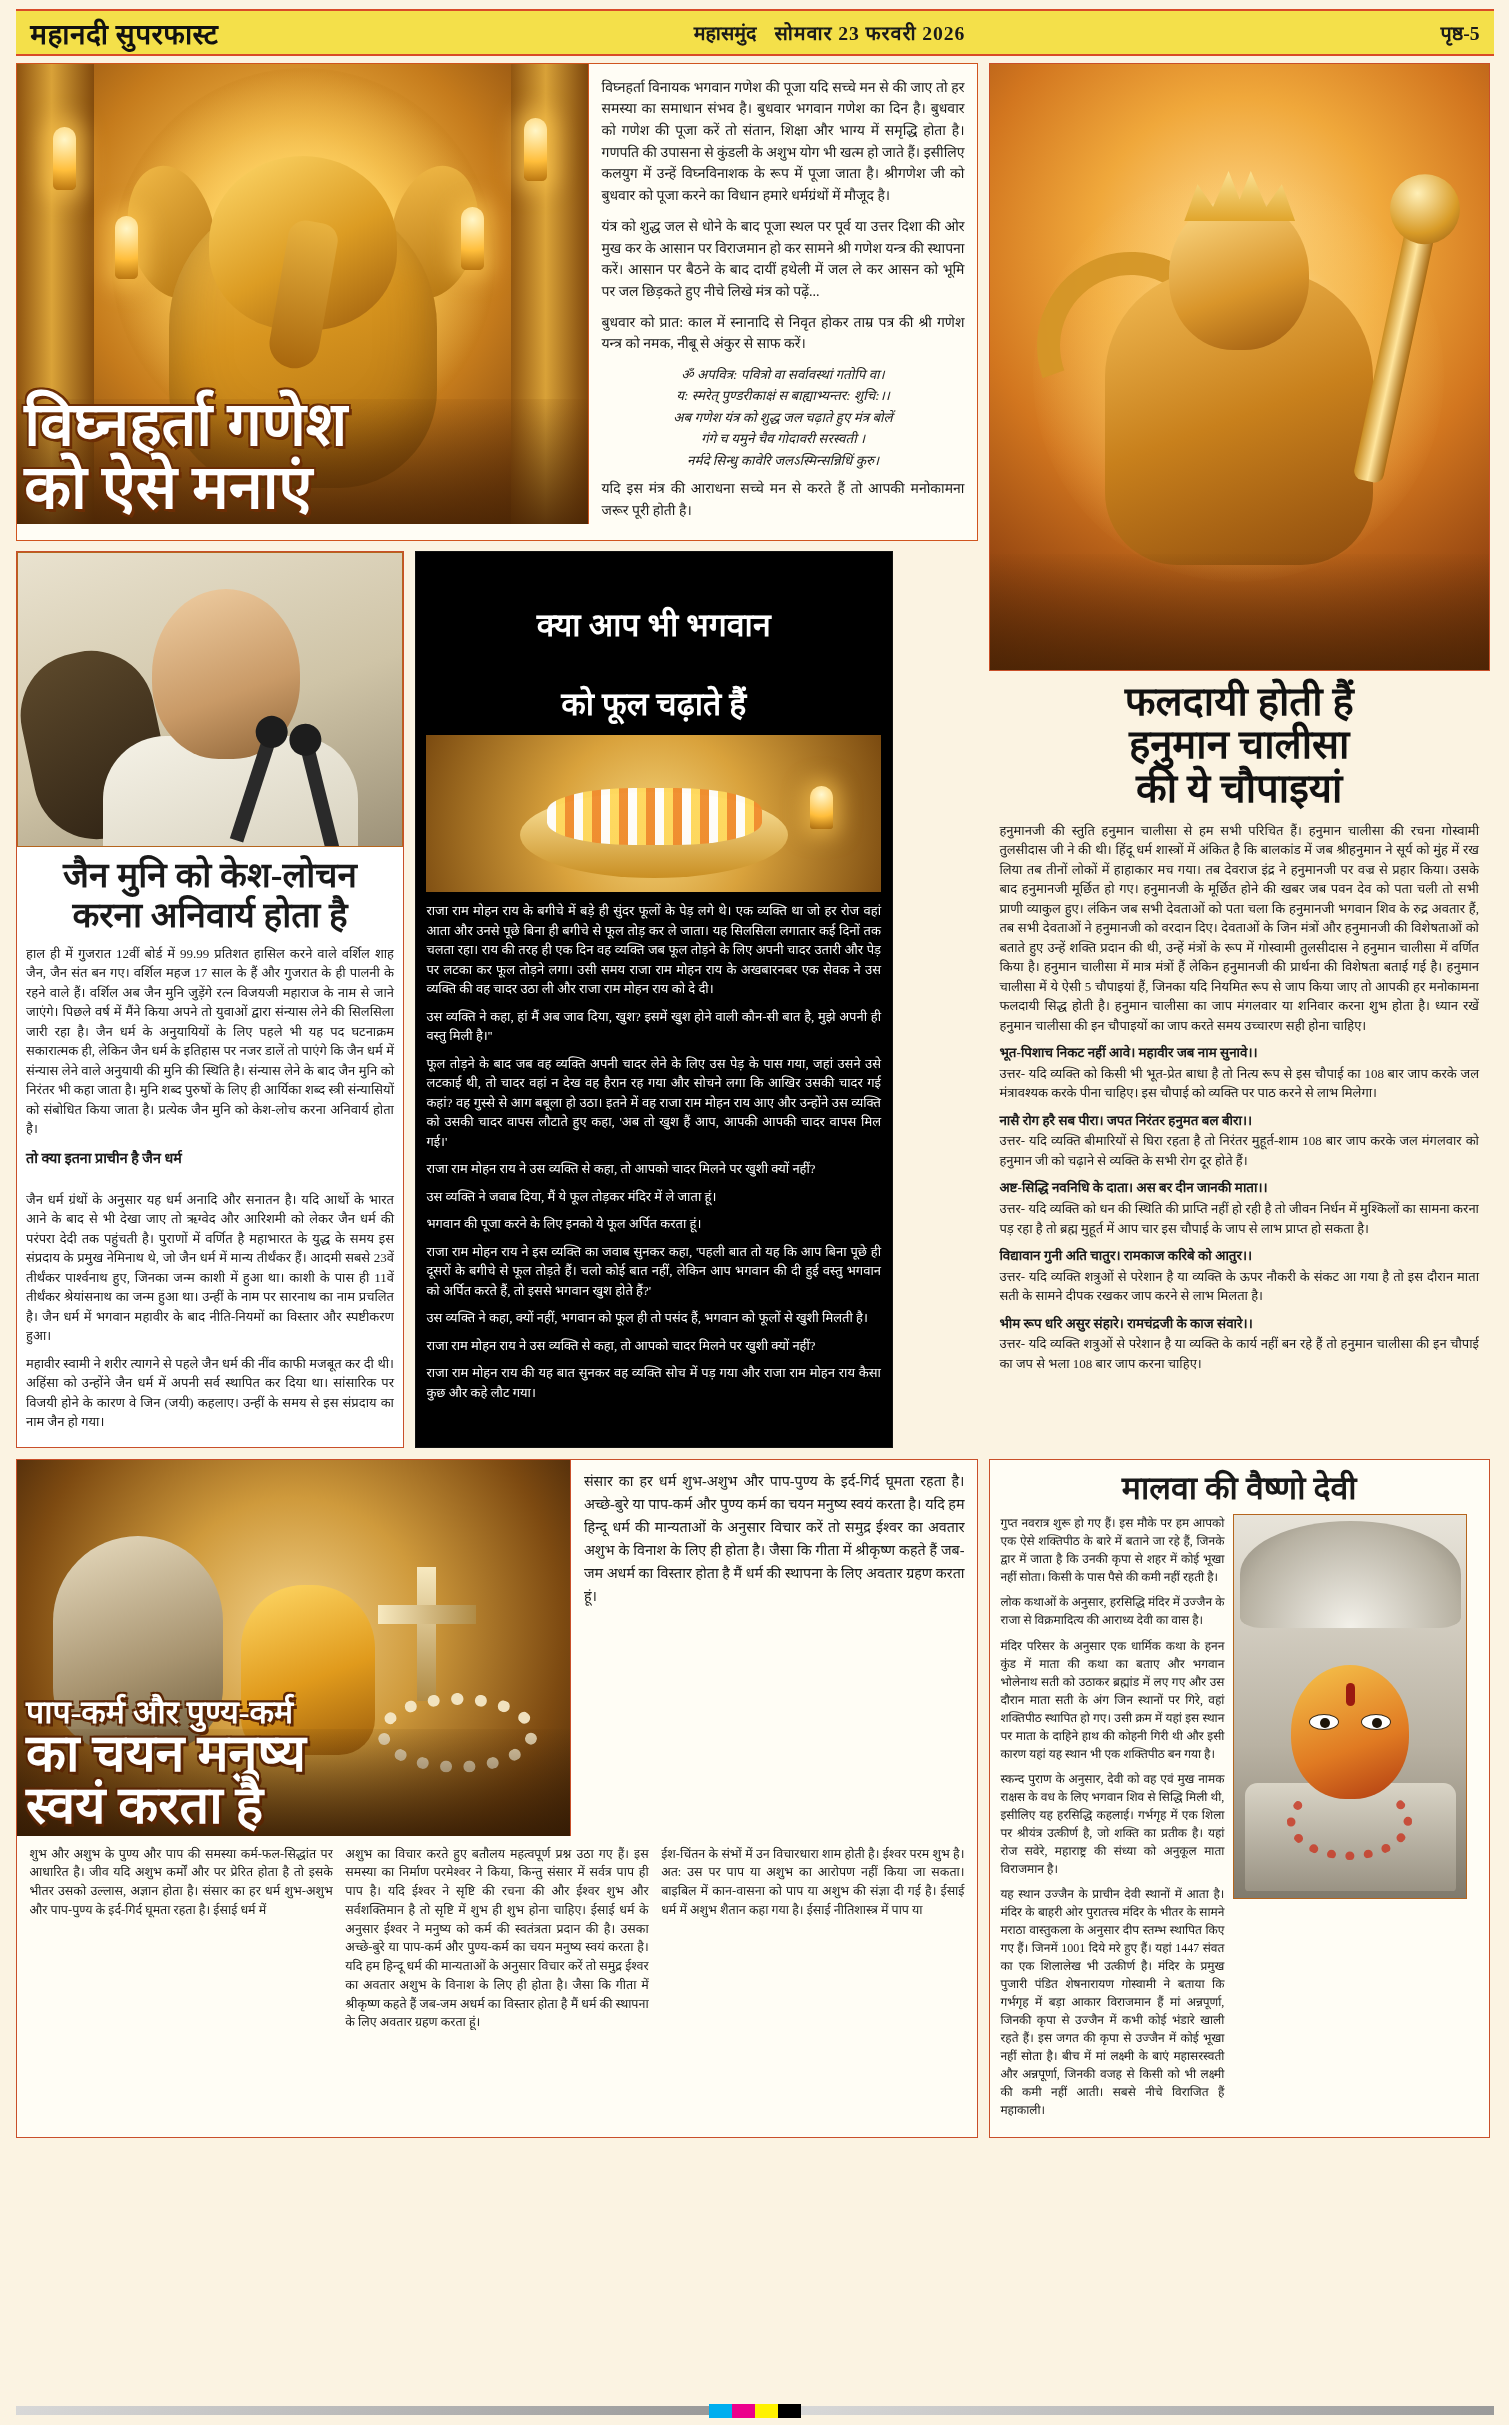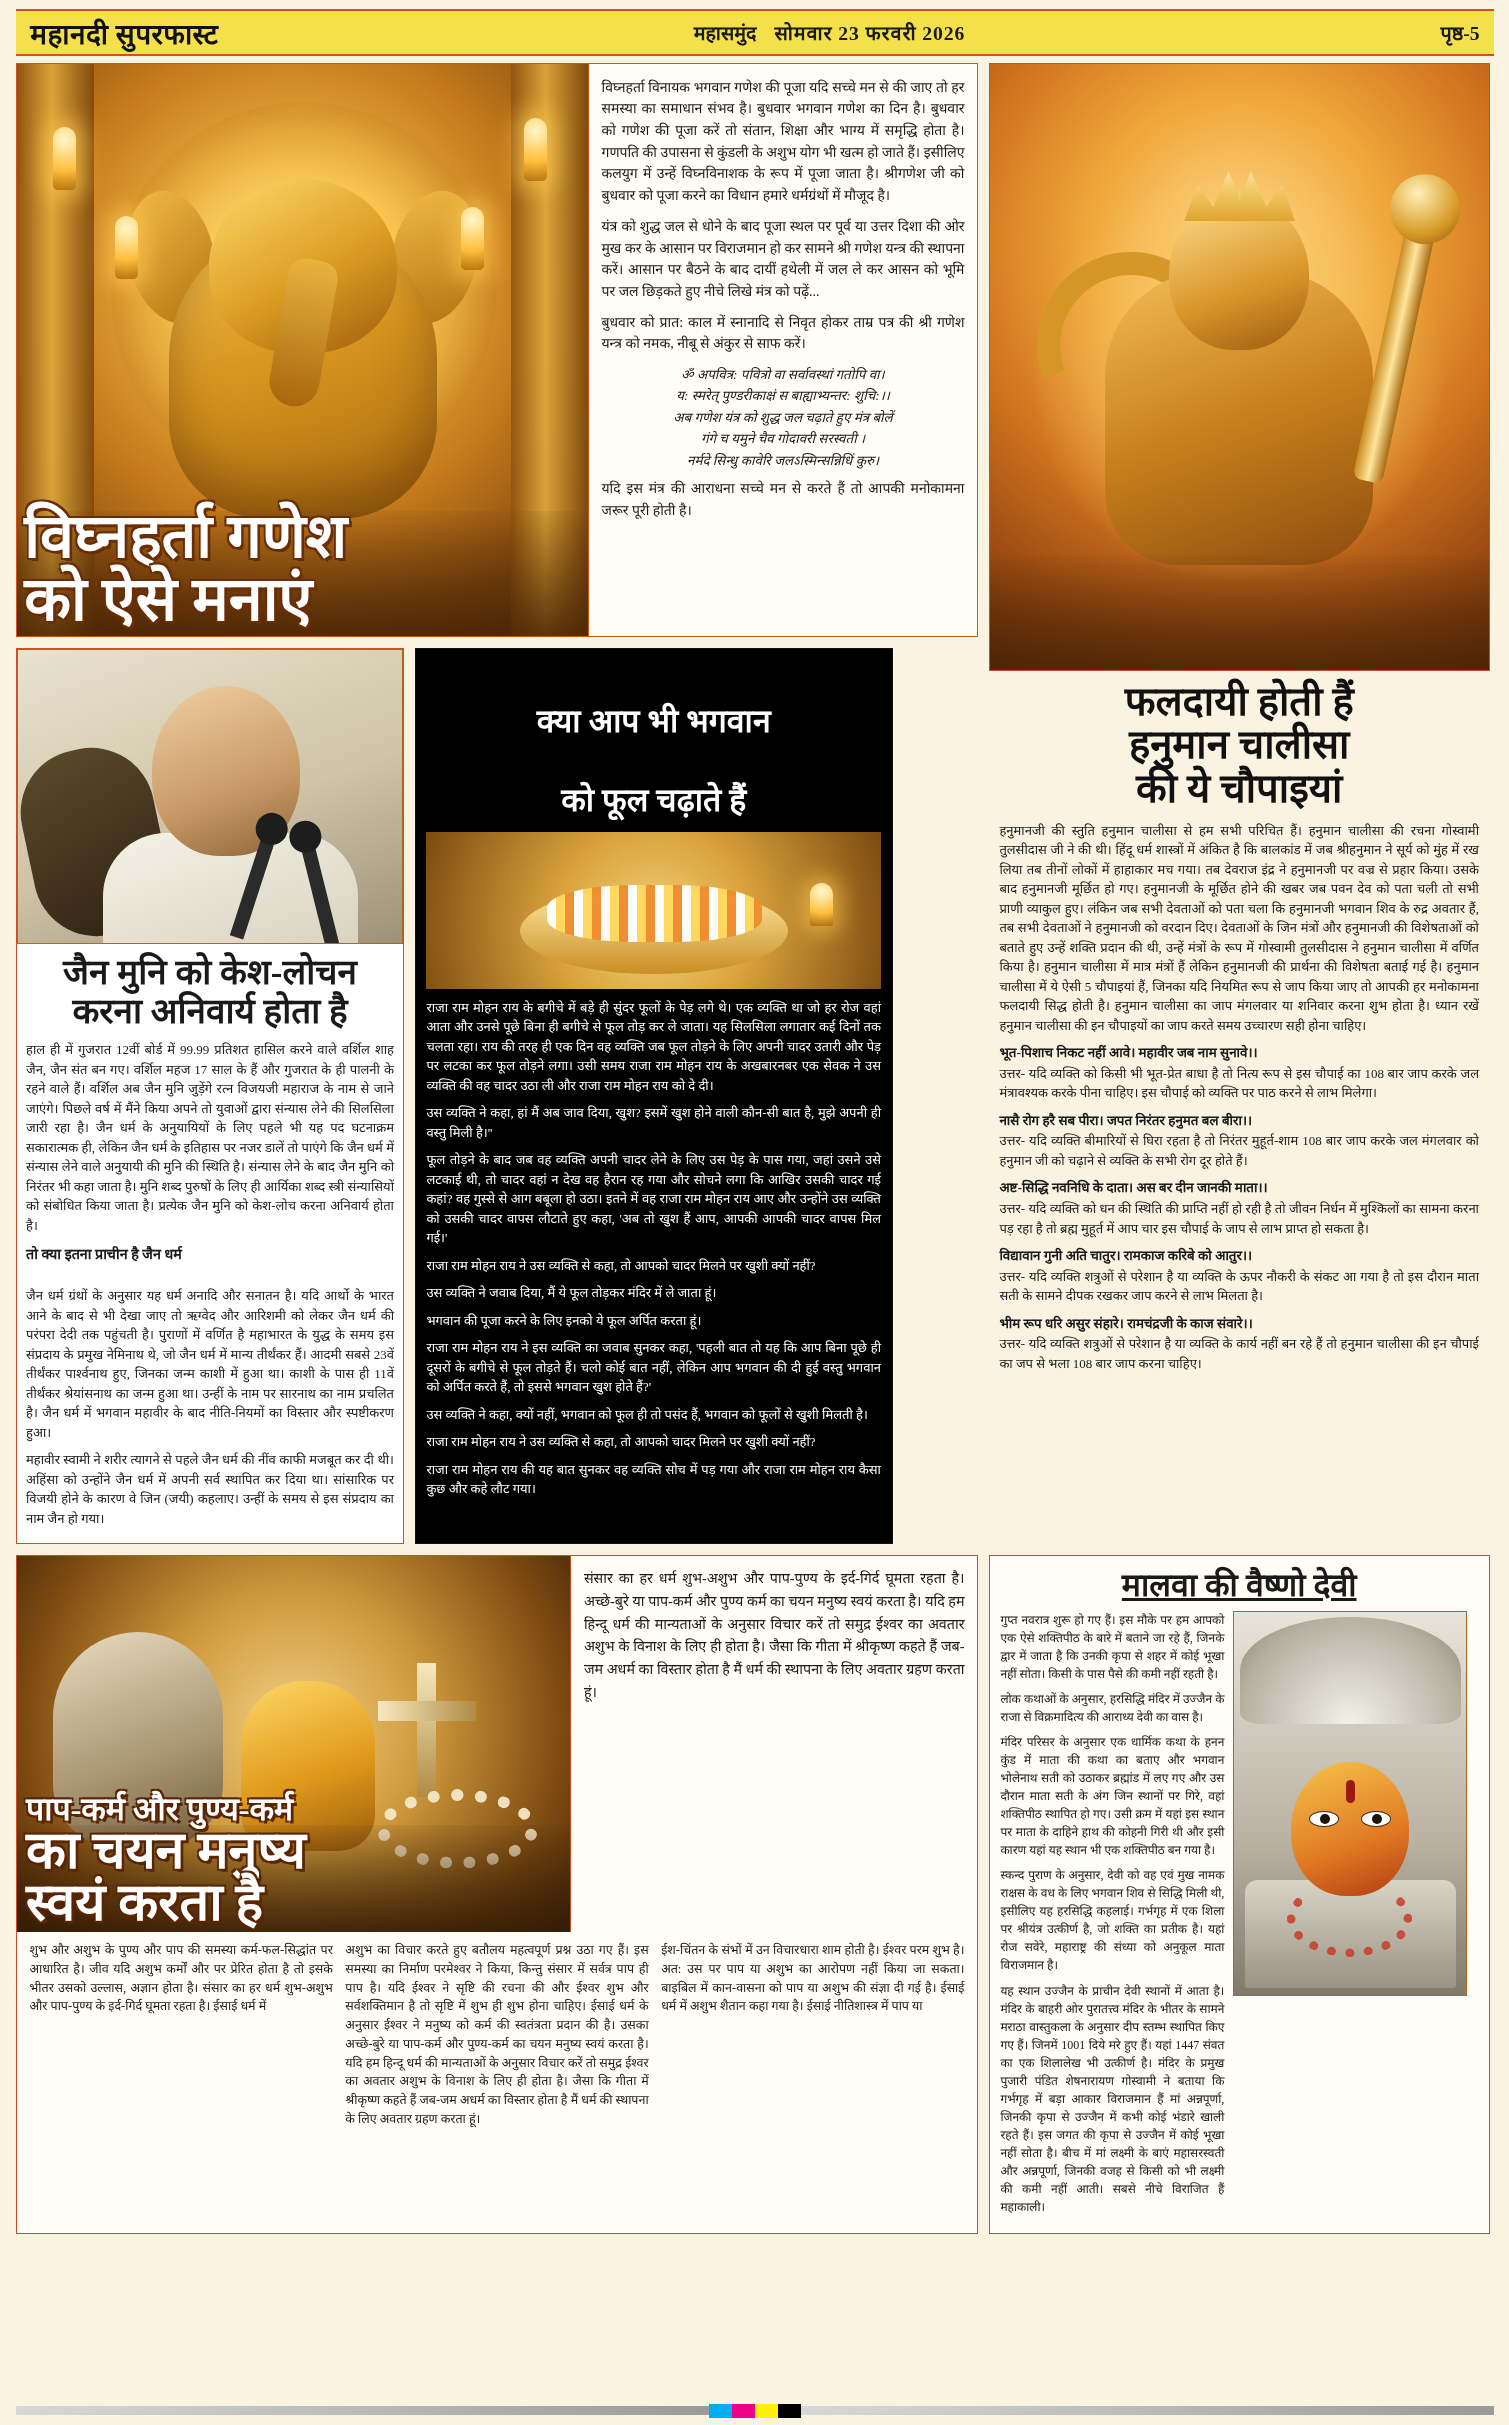--- a/index.html
+++ b/index.html
@@ -40,21 +40,21 @@
   
   .cols { display:flex; gap:10.7px; }
   .col-left { width: 962px; }
   .col-right { width: 501px; }
 
   .box { border:1.8px solid #c94f2a; background:#fff; }
 
   
   .ganesh-wrap { display:flex; gap:0; border:1.8px solid #d0541f; background:#fffdf5; }
   .ganesh-img {
-    width: 572px; height: 572px; position:relative; overflow:hidden;
+    width: 572px; height: 460px; position:relative; overflow:hidden;
     background:
       radial-gradient(circle at 48% 38%, #ffe9a8 0%, #e7a83c 28%, #c57b1c 52%, #8a4d10 78%, #5a3108 100%);
     border-right:1.8px solid #d0541f;
     text-decoration:underline;
   }
   .ganesh-img .halo {
     position:absolute; left:50%; top:30%; width:385px; height:385px; margin-left:-192px; margin-top:-134px;
     border-radius:50%;
     background: radial-gradient(circle, rgba(255,246,200,.95) 0%, rgba(255,208,90,.7) 38%, rgba(190,120,20,.15) 70%, rgba(0,0,0,0) 75%);
   }
@@ -287,21 +287,21 @@
 
   .karma-intro { width:406px; padding:10.7px 12.5px; }
   .karma-intro p { margin:0; font-size:14.3px; line-height:1.6; text-align:justify; font-family:"Liberation Serif", serif; }
 
   .karma-bottom { display:flex; gap:12.5px; padding:9px 12.5px 10.7px 12.5px; }
   .karma-bottom .c { flex:1; }
   .karma-bottom p { margin:0 0 8px 0; font-size:12.5px; line-height:1.5; text-align:justify; font-family:"Liberation Serif", serif; }
 
   .bhadwa-head {
     text-align:center; font-family:"Liberation Serif", serif; font-weight:bold;
-    font-size:32px; line-height:1.15; padding:10.7px 7.2px 7.2px 7.2px;text-decoration:underline;
+    font-size:32px; line-height:1.15; padding:10.7px 7.2px 7.2px 7.2px;
   }
   .bhadwa-head span{display:block;}
   .bhadwa-body { display:flex; gap:9px; padding:0 10.7px 10.7px 10.7px; }
   .bhadwa-text { width:224px; }
   .bhadwa-text p { margin:0 0 7.2px 0; font-size:12px; line-height:1.5; text-align:justify; font-family:"Liberation Serif", serif; }
   .bhadwa-img {
     width:234px; height:385px; position:relative; overflow:hidden; border:0.9px solid #b5651d;
     background: linear-gradient(180deg,#e8e4da,#b9b2a3 60%,#807a6c);
   }
   .bhadwa-img .canopy {

